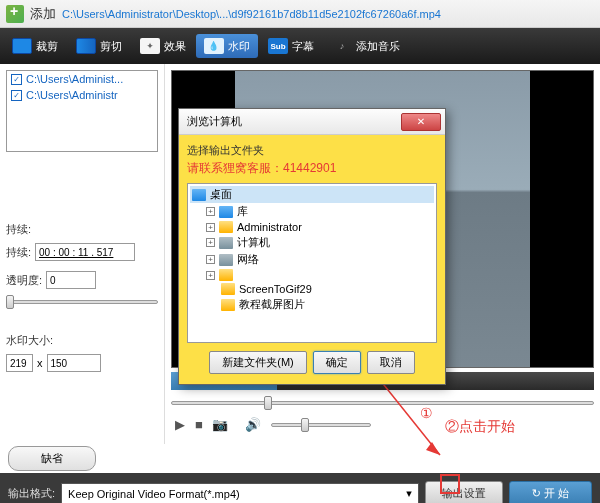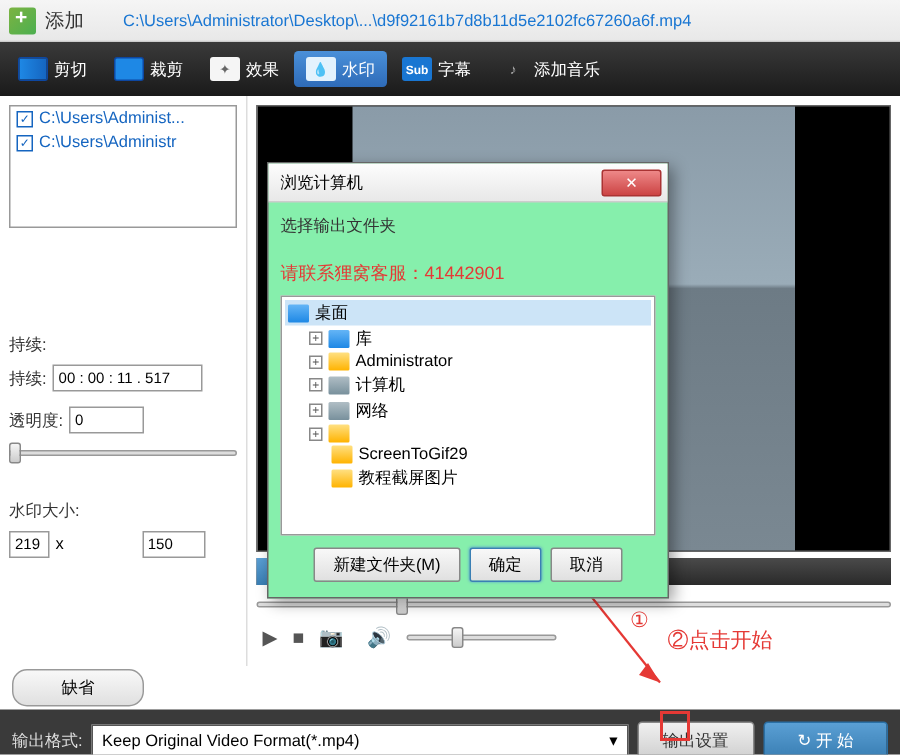--- a/index.html
+++ b/index.html
@@ -1,21 +1,21 @@
 <!DOCTYPE html>
 <html><head>
 <meta charset="utf-8">
 <style>
 *{box-sizing:border-box;margin:0;padding:0;font-family:"Microsoft YaHei",Arial,sans-serif;font-size:11px}
 body{width:600px;height:503px;background:#fff;position:relative;overflow:hidden}
 .titlebar{height:28px;background:linear-gradient(#f5f5f5,#e8e8e8);border-bottom:1px solid #ccc;display:flex;align-items:center;padding:0 6px;gap:6px}
 .titlebar .logo{width:18px;height:18px;background:linear-gradient(135deg,#7cb342,#4caf50);border-radius:2px;position:relative}
 .titlebar .logo::after{content:"+";position:absolute;top:-2px;left:4px;color:#fff;font-size:14px;font-weight:bold}
 .titlebar .title{font-size:13px;color:#333}
-.titlebar .path{color:#1976d2;font-size:11px;margin-left:20px}
+.titlebar .path{color:#1976d2;font-size:11px;margin-left:0}
 .toolbar{height:36px;background:linear-gradient(#3a3a3a,#1a1a1a);display:flex;align-items:center;padding:0 4px;gap:2px}
 .tbtn{display:flex;align-items:center;gap:4px;padding:4px 8px;color:#fff;border-radius:3px;cursor:pointer}
 .tbtn.active{background:linear-gradient(#4a90d9,#2e6bb8)}
 .tbtn .ico{width:20px;height:16px;border:1px solid #888;border-radius:2px;display:flex;align-items:center;justify-content:center;font-size:9px}
 .tbtn .ico.cut{background:linear-gradient(90deg,#1e88e5,#1565c0);border-color:#0d47a1}
 .tbtn .ico.crop{background:#1e88e5;border-color:#0d47a1}
 .tbtn .ico.fx{background:#f5f5f5;border:none;color:#666}
 .tbtn .ico.wm{background:#e3f2fd;border:none}
 .tbtn .ico.sub{background:#1976d2;border:none;color:#fff;font-size:8px;font-weight:bold}
 .tbtn .ico.music{background:transparent;border:none;color:#aaa}
@@ -40,25 +40,25 @@
 .pctrl{display:flex;align-items:center;gap:10px;padding:6px 4px;color:#555}
 .pctrl span{cursor:pointer;font-size:13px}
 .btmrow{display:flex;gap:20px;padding:2px 8px;align-items:center}
 .btn{padding:4px 32px;background:linear-gradient(#f8f8f8,#e0e0e0);border:1px solid #999;border-radius:10px;cursor:pointer}
 .footer{background:#3a3a3a;padding:8px;display:flex;flex-direction:column;gap:6px}
 .frow{display:flex;align-items:center;gap:6px}
 .frow label{color:#ddd;white-space:nowrap}
 .frow .sel,.frow .inp{flex:1;background:#fff;border:1px solid #555;padding:3px 6px;height:22px;display:flex;align-items:center;justify-content:space-between}
 .fbtn{padding:4px 16px;background:linear-gradient(#f0f0f0,#d0d0d0);border:1px solid #888;border-radius:3px;color:#333;cursor:pointer}
 .fbtn.start{background:linear-gradient(#5a9fd4,#3a7fb4);color:#fff;border-color:#2a6fa4;padding:4px 22px}
-.dialog{position:absolute;top:108px;left:178px;width:268px;background:#86efac;border:1px solid #666;box-shadow:3px 3px 10px rgba(0,0,0,.4);z-index:10}
+.dialog{position:absolute;top:108px;left:178px;width:268px;background:#fde047;border:1px solid #666;box-shadow:3px 3px 10px rgba(0,0,0,.4);z-index:10}
 .dialog .dtitle{height:26px;background:linear-gradient(#fdfdfd,#e8e8e8);display:flex;align-items:center;justify-content:space-between;padding:0 4px 0 8px;border-bottom:1px solid #ccc}
 .dialog .close{width:40px;height:18px;background:linear-gradient(#e88,#c44);border:1px solid #a33;border-radius:2px;color:#fff;display:flex;align-items:center;justify-content:center;font-size:10px;cursor:pointer}
 .dialog .body{padding:8px}
-.dialog .prompt{font-size:11px;color:#333;margin-bottom:16px}
+.dialog .prompt{font-size:11px;color:#333;margin-bottom:2px}
 .dialog .contact{color:#e53935;font-size:12px;margin-bottom:6px}
 .dialog .tree{border:1px solid #999;background:#fff;height:160px;overflow:auto;padding:2px}
 .dialog .tree .node{display:flex;align-items:center;gap:4px;padding:1px 2px;font-size:11px}
 .dialog .tree .node.sel{background:#cce4f7}
 .dialog .tree .exp{width:9px;height:9px;border:1px solid #888;display:flex;align-items:center;justify-content:center;font-size:8px;color:#555;cursor:pointer}
 .dialog .tree .fico{width:14px;height:12px;background:linear-gradient(#ffe082,#ffb300);border-radius:1px}
 .dialog .tree .fico.blue{background:linear-gradient(#64b5f6,#1e88e5)}
 .dialog .tree .fico.pc{background:linear-gradient(#b0bec5,#78909c)}
 .dialog .tree .indent1{margin-left:14px}
 .dialog .dbtns{display:flex;gap:6px;justify-content:center;padding:8px 4px 2px}
@@ -74,26 +74,26 @@
 <body>
 
 <div class="titlebar">
   <span class="logo"></span>
   <span class="title">添加</span>
   <span class="path">C:\Users\Administrator\Desktop\...\d9f92161b7d8b11d5e2102fc67260a6f.mp4</span>
 </div>
 
 <div class="toolbar">
   <div class="tbtn">
+      <span class="ico crop"></span>
+      <span>裁剪</span>
+    </div>
+  <div class="tbtn">
       <span class="ico cut"></span>
       <span>剪切</span>
-    </div>
-  <div class="tbtn">
-      <span class="ico crop"></span>
-      <span>裁剪</span>
     </div>
   <div class="tbtn">
       <span class="ico fx">✦</span>
       <span>效果</span>
     </div>
   <div class="tbtn active">
       <span class="ico wm">💧</span>
       <span>水印</span>
     </div>
   <div class="tbtn">
@@ -117,37 +117,37 @@
           <span class="cb">✓</span>
           <span>C:\Users\Administr</span>
         </div>
     </div>
     <div style="height:60px"></div>
     <div class="ctrl">
         <label>持续:</label>
       </div>
     <div class="ctrl">
         <label>持续:</label>
-        <input style="width: 100px;" value="00 : 00 : 11 . 517">
+        <input style="width: 100px; text-decoration: underline;" value="00 : 00 : 11 . 517">
       </div>
     <div class="ctrl" style="margin-top:6px">
         <label>透明度:</label>
         <input style="width: 50px;" value="0">
       </div>
     <div class="slider">
         <div class="track"></div>
         <div class="thumb" style="left:0"></div>
       </div>
     <div class="ctrl" style="margin-top:20px">
         <label>水印大小:</label>
       </div>
     <div class="ctrl">
         <input style="width: 27px;" value="219">
         <span>x</span>
-        <input style="width: 42px; margin-left: 48px;" value="150">
+        <input style="width: 54px;" value="150">
       </div>
   </div>
   <div class="right">
     <div class="preview">
       <div class="img">
           <div class="person"></div>
           <div class="head"></div>
         </div>
     </div>
     <div class="timeline">

